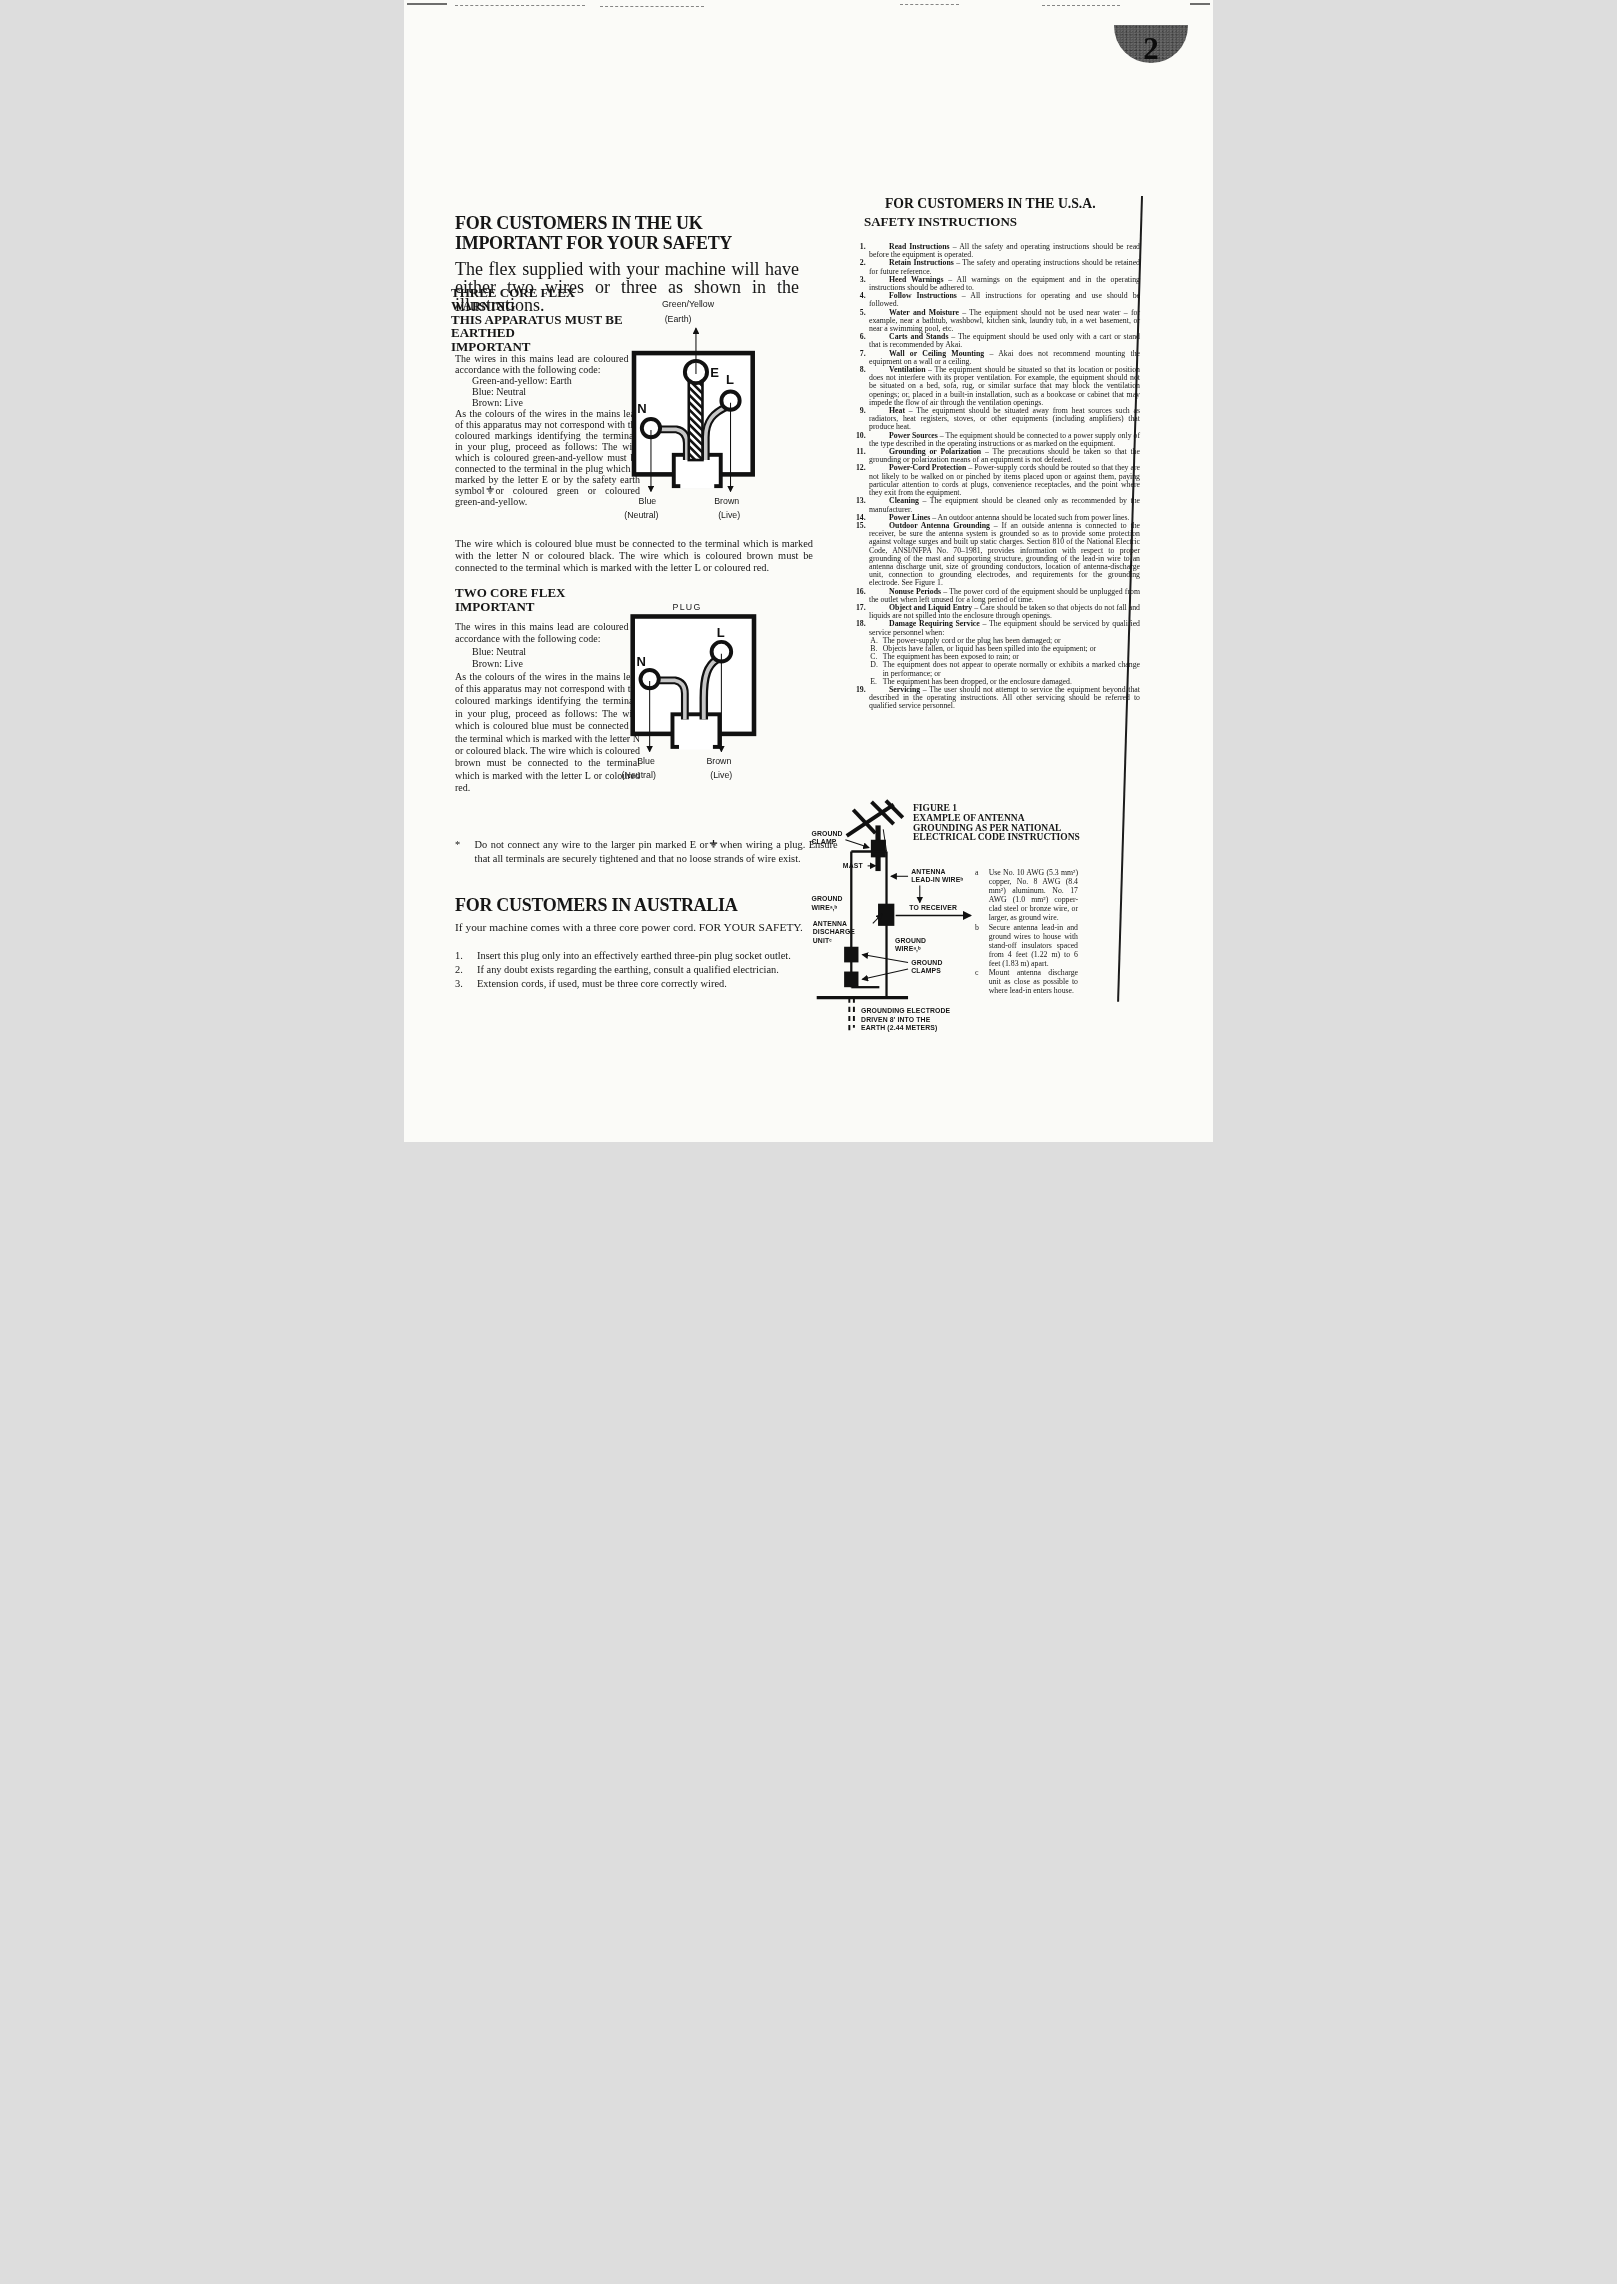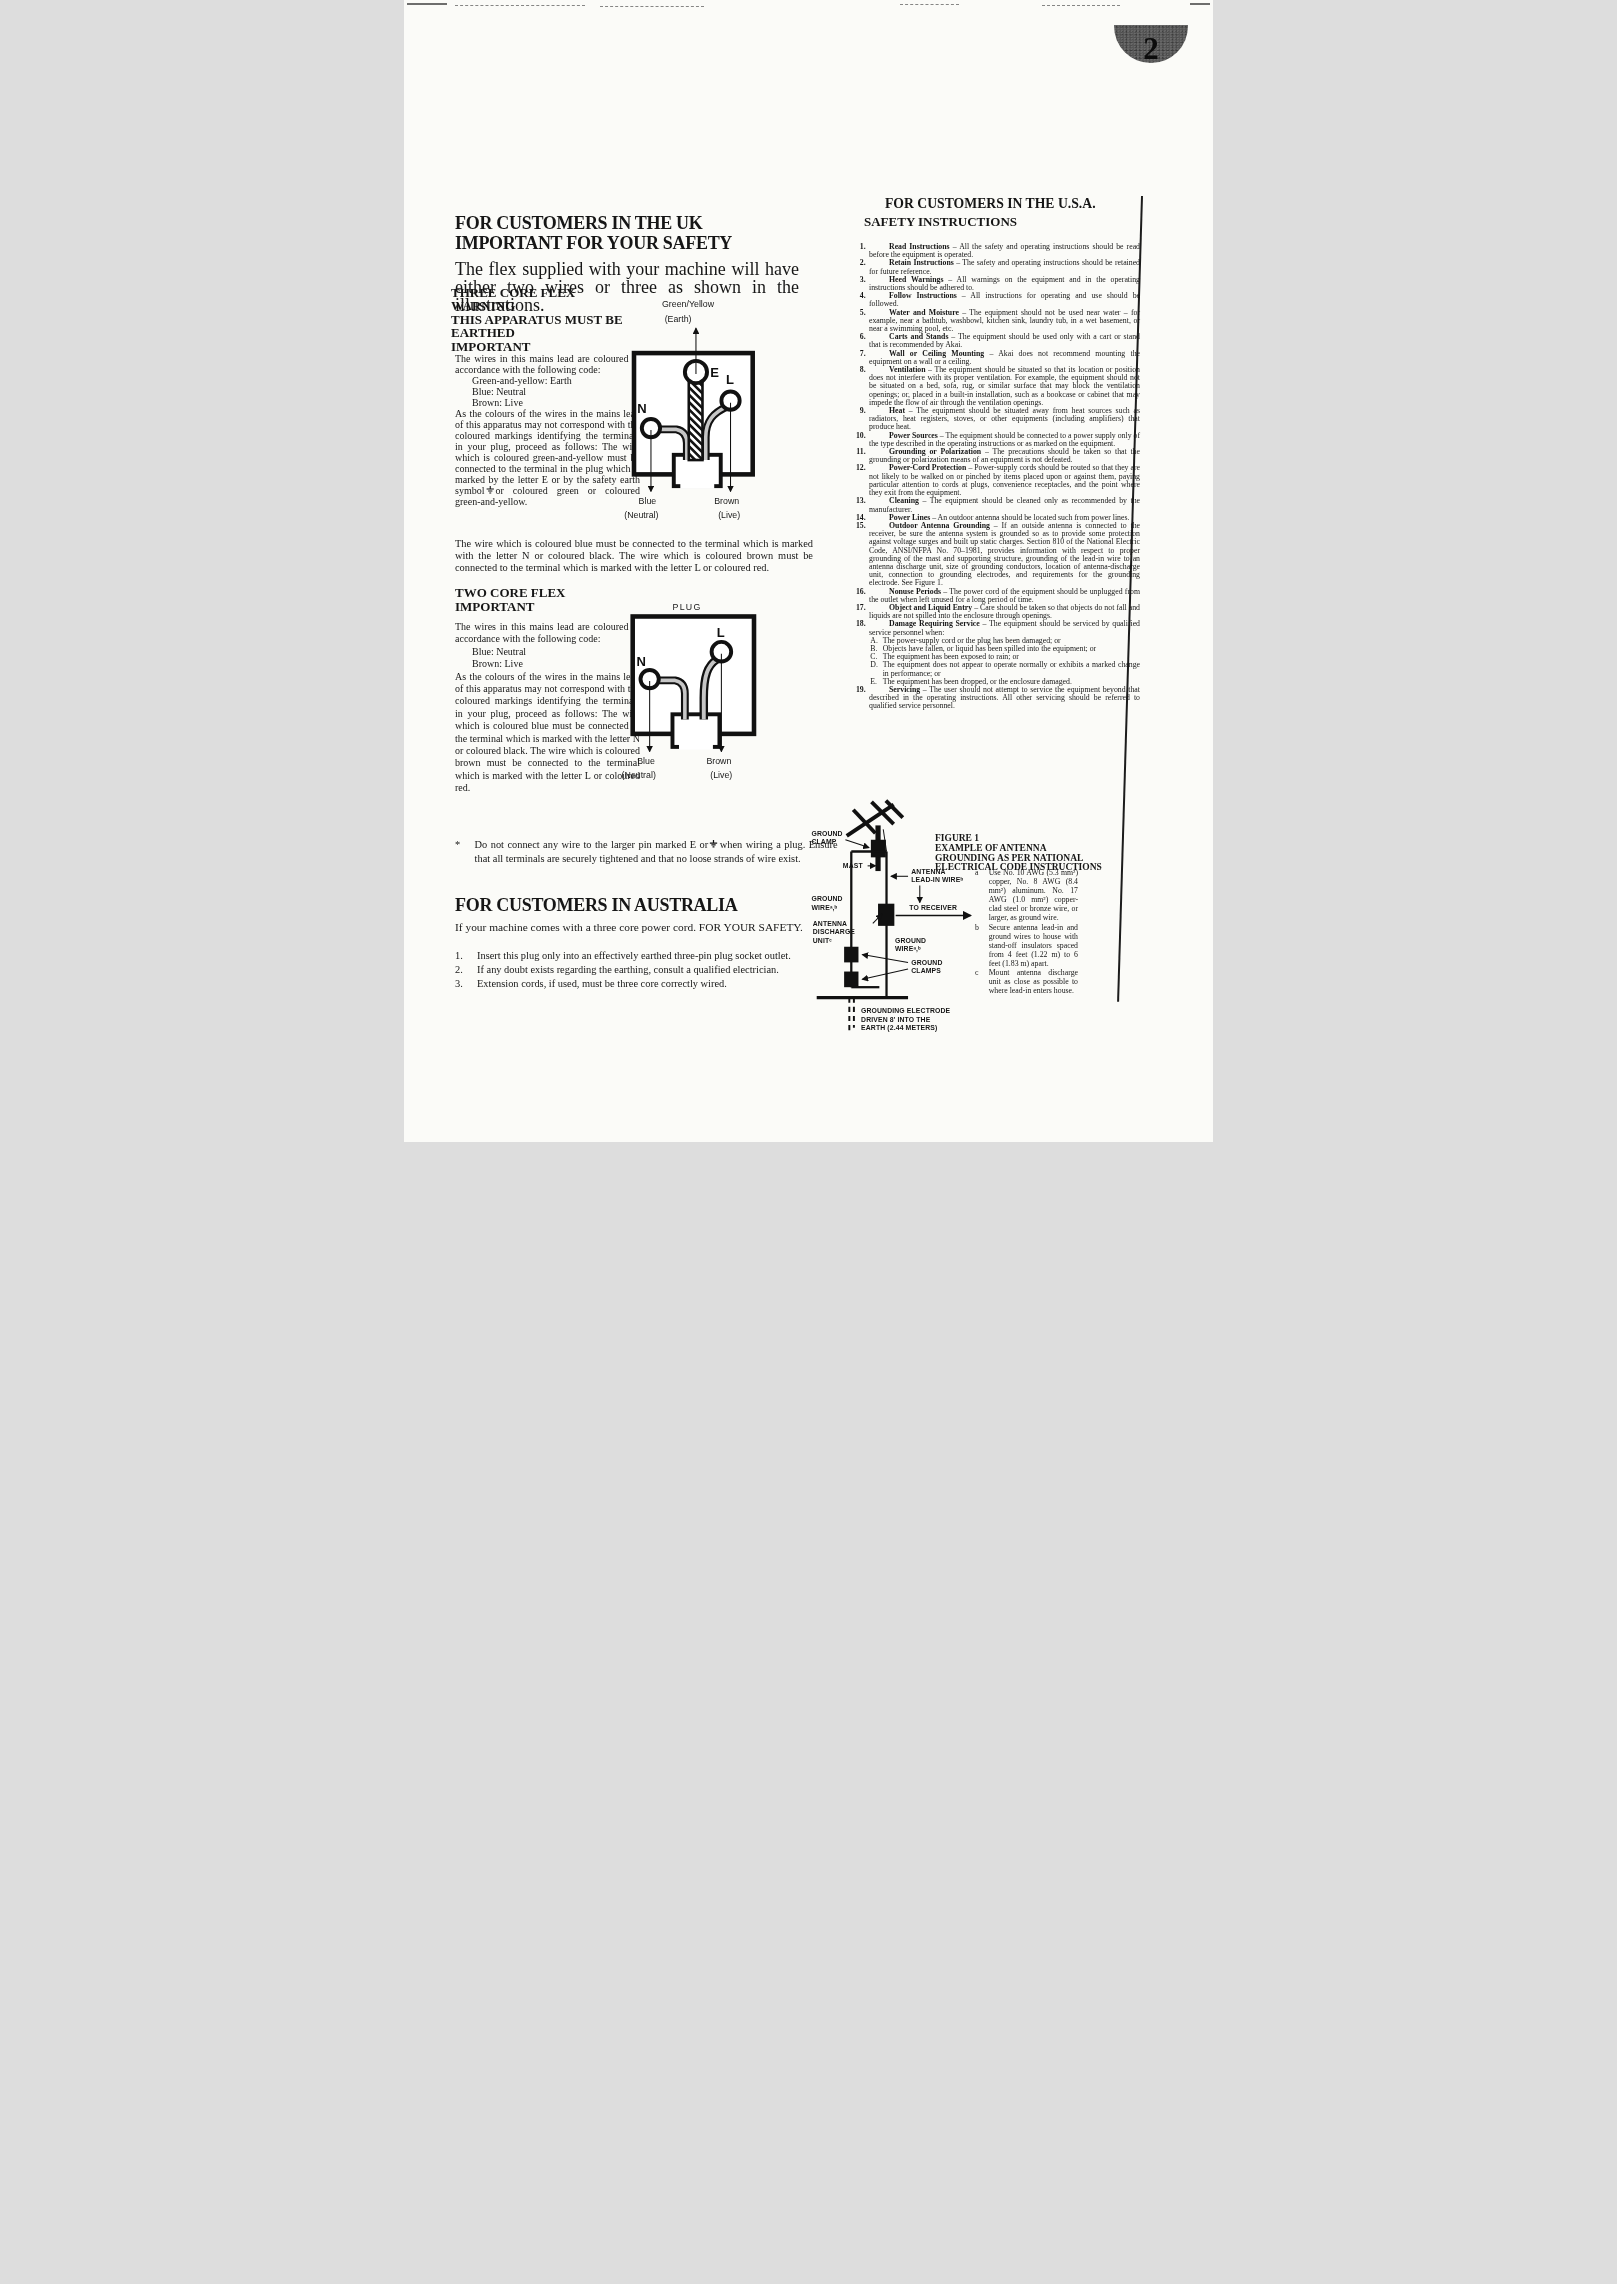--- a/index.html
+++ b/index.html
@@ -232,21 +232,21 @@
     <div class="uitem"><span class="unum">18.</span><span class="ulbl">Damage Requiring Service</span> <span>– The equipment should be serviced by qualified service personnel when:</span>
       <div class="usub"><span class="snum">A.</span><span>The power-supply cord or the plug has been damaged; or</span></div>
       <div class="usub"><span class="snum">B.</span><span>Objects have fallen, or liquid has been spilled into the equipment; or</span></div>
       <div class="usub"><span class="snum">C.</span><span>The equipment has been exposed to rain; or</span></div>
       <div class="usub"><span class="snum">D.</span><span>The equipment does not appear to operate normally or exhibits a marked change in performance; or</span></div>
       <div class="usub"><span class="snum">E.</span><span>The equipment has been dropped, or the enclosure damaged.</span></div>
     </div>
     <div class="uitem"><span class="unum">19.</span><span class="ulbl">Servicing</span> <span>– The user should not attempt to service the equipment beyond that described in the operating instructions. All other servicing should be referred to qualified service personnel.</span></div>
   </div>
 
-  <div class="abs fig-cap" style="left:531px;top:804px;margin-top:30px;">
+  <div class="abs fig-cap" style="left:509px;top:804px;">
     <div>FIGURE 1</div>
     <div>EXAMPLE OF ANTENNA</div>
     <div>GROUNDING AS PER NATIONAL</div>
     <div>ELECTRICAL CODE INSTRUCTIONS</div>
   </div>
 
   <svg class="abs" style="left:406px;top:798px;" width="170" height="274" viewBox="0 0 260 420">
 
     <g stroke="#111" stroke-width="6">
       <line x1="56" y1="58" x2="128" y2="10"></line>

